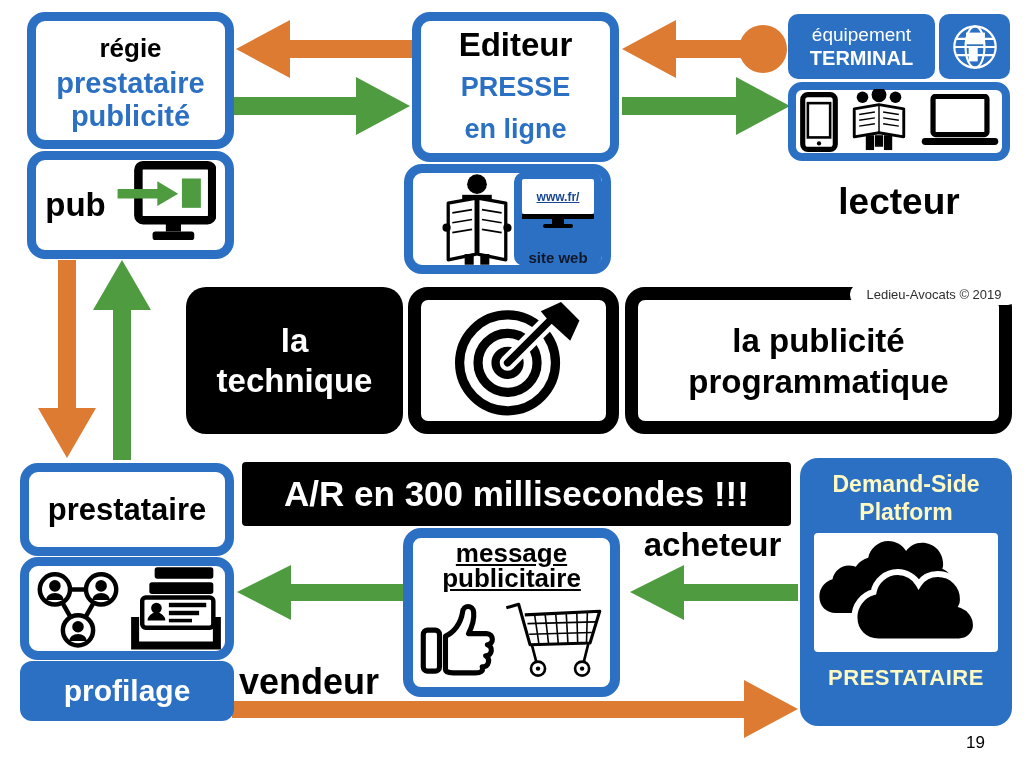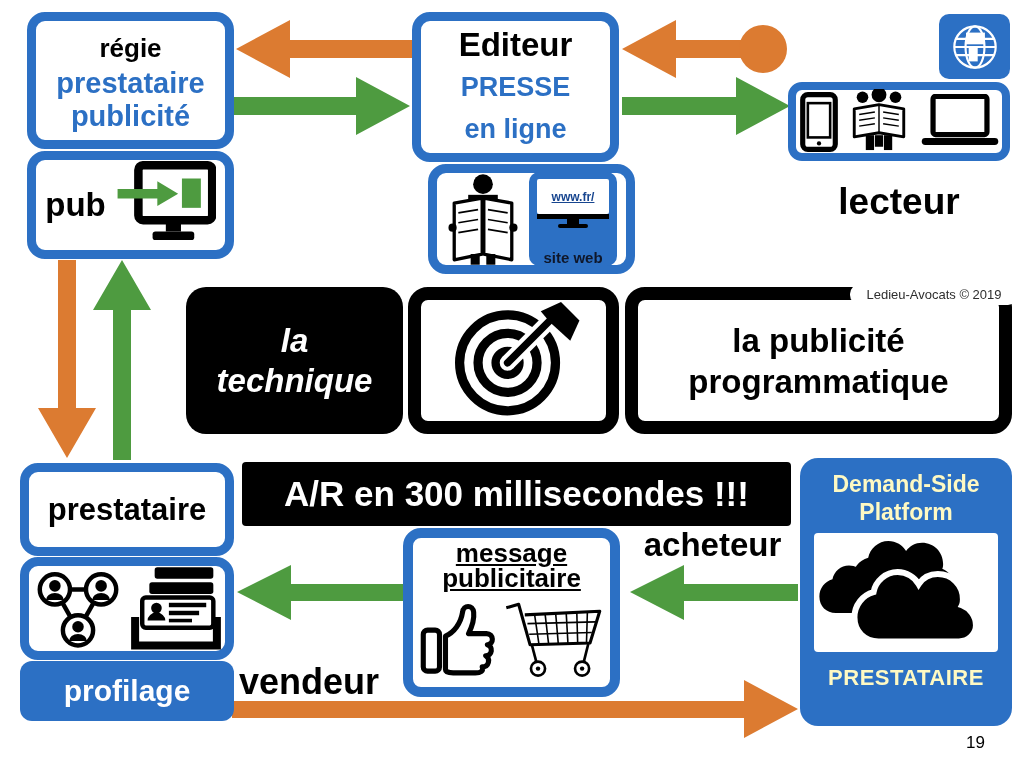--- a/index.html
+++ b/index.html
@@ -10,34 +10,34 @@
   html,body{margin:0;padding:0;background:#fff;}
   #slide{
     position:relative;width:1024px;height:768px;background:#fff;overflow:hidden;
     font-family:"Liberation Sans",sans-serif;font-weight:700;color:#000;
   }
   .abs{position:absolute;box-sizing:border-box;}
   .flexc{display:flex;flex-direction:column;align-items:center;justify-content:center;text-align:center;}
   .flexr{display:flex;flex-direction:row;align-items:center;justify-content:space-evenly;}
   .box-blue{border:9px solid var(--blue);border-radius:18px;background:#fff;}
   .box-bluefill{background:var(--blue);color:#fff;border-radius:12px;}
-  .box-black{background:#000;color:#fff;border-radius:20px;font-style:italic;}
+  .box-black{background:#000;color:#fff;border-radius:20px;}
   .box-blackborder{border:13px solid #000;border-radius:20px;background:#fff;}
   .t-blue{color:var(--blue);}
   .nowrap{white-space:nowrap;}
   
   #regie{left:27px;top:12px;width:207px;height:137px;}
   #regie .l1{font-size:26px;line-height:38px;}
   #regie .l2{font-size:29px;line-height:33px;}
   #pub{left:27px;top:151px;width:207px;height:108px;display:flex;align-items:center;justify-content:center;gap:4px;}
   #pub .l1{font-size:33px;}
   #editeur{left:412px;top:12px;width:207px;height:150px;}
   #editeur .l1{font-size:33px;line-height:42px;}
   #editeur .l2{font-size:27px;line-height:42px;text-align:center;}
-  #editeur-icons{left:428px;top:164px;width:207px;height:110px;}
+  #editeur-icons{left:404px;top:164px;width:207px;height:110px;justify-content:flex-end;}
   #siteweb{width:88px;height:94px;background:var(--blue);border-radius:10px;display:flex;flex-direction:column;align-items:center;}
   #siteweb .screen{width:72px;height:38px;background:#fff;border-radius:2px;margin-top:7px;display:flex;align-items:center;justify-content:center;}
   #siteweb .url{font-size:12px;color:#17458F;text-decoration:underline;}
   #siteweb .bar{width:72px;height:5px;background:#000;}
   #siteweb .stand{width:12px;height:6px;background:#000;}
   #siteweb .base{width:30px;height:4px;background:#000;border-radius:2px;}
   #siteweb .lbl{font-size:15px;color:#0f172a;margin-top:21px;}
   #equipement{left:788px;top:14px;width:147px;height:65px;border-radius:10px;}
   #equipement .l1{font-size:19px;font-weight:400;line-height:23px;}
   #equipement .l2{font-size:20px;line-height:24px;}
@@ -132,20 +132,24 @@
       <div class="screen">
         <span class="url">www.fr/</span>
       </div>
       <div class="bar"></div>
       <div class="stand"></div>
       <div class="base"></div>
       <span class="lbl">site web</span>
     </div>
   </div>
 
+  <div id="equipement" class="abs node box-bluefill flexc">
+    <span class="l1 nowrap">équipement</span>
+    <span class="l2 nowrap">TERMINAL</span>
+  </div>
 
   <div id="globe-box" class="abs node box-bluefill flexc">
     <svg width="54" height="54" viewBox="0 0 60 60">
       <g stroke="#fff" fill="none" stroke-width="2.4">
         <circle cx="30" cy="30" r="23"></circle>
         <ellipse cx="30" cy="30" rx="10.5" ry="23"></ellipse>
         <line x1="8" y1="21" x2="52" y2="21"></line>
         <line x1="7" y1="30" x2="53" y2="30"></line>
         <line x1="8" y1="39" x2="52" y2="39"></line>
       </g>

